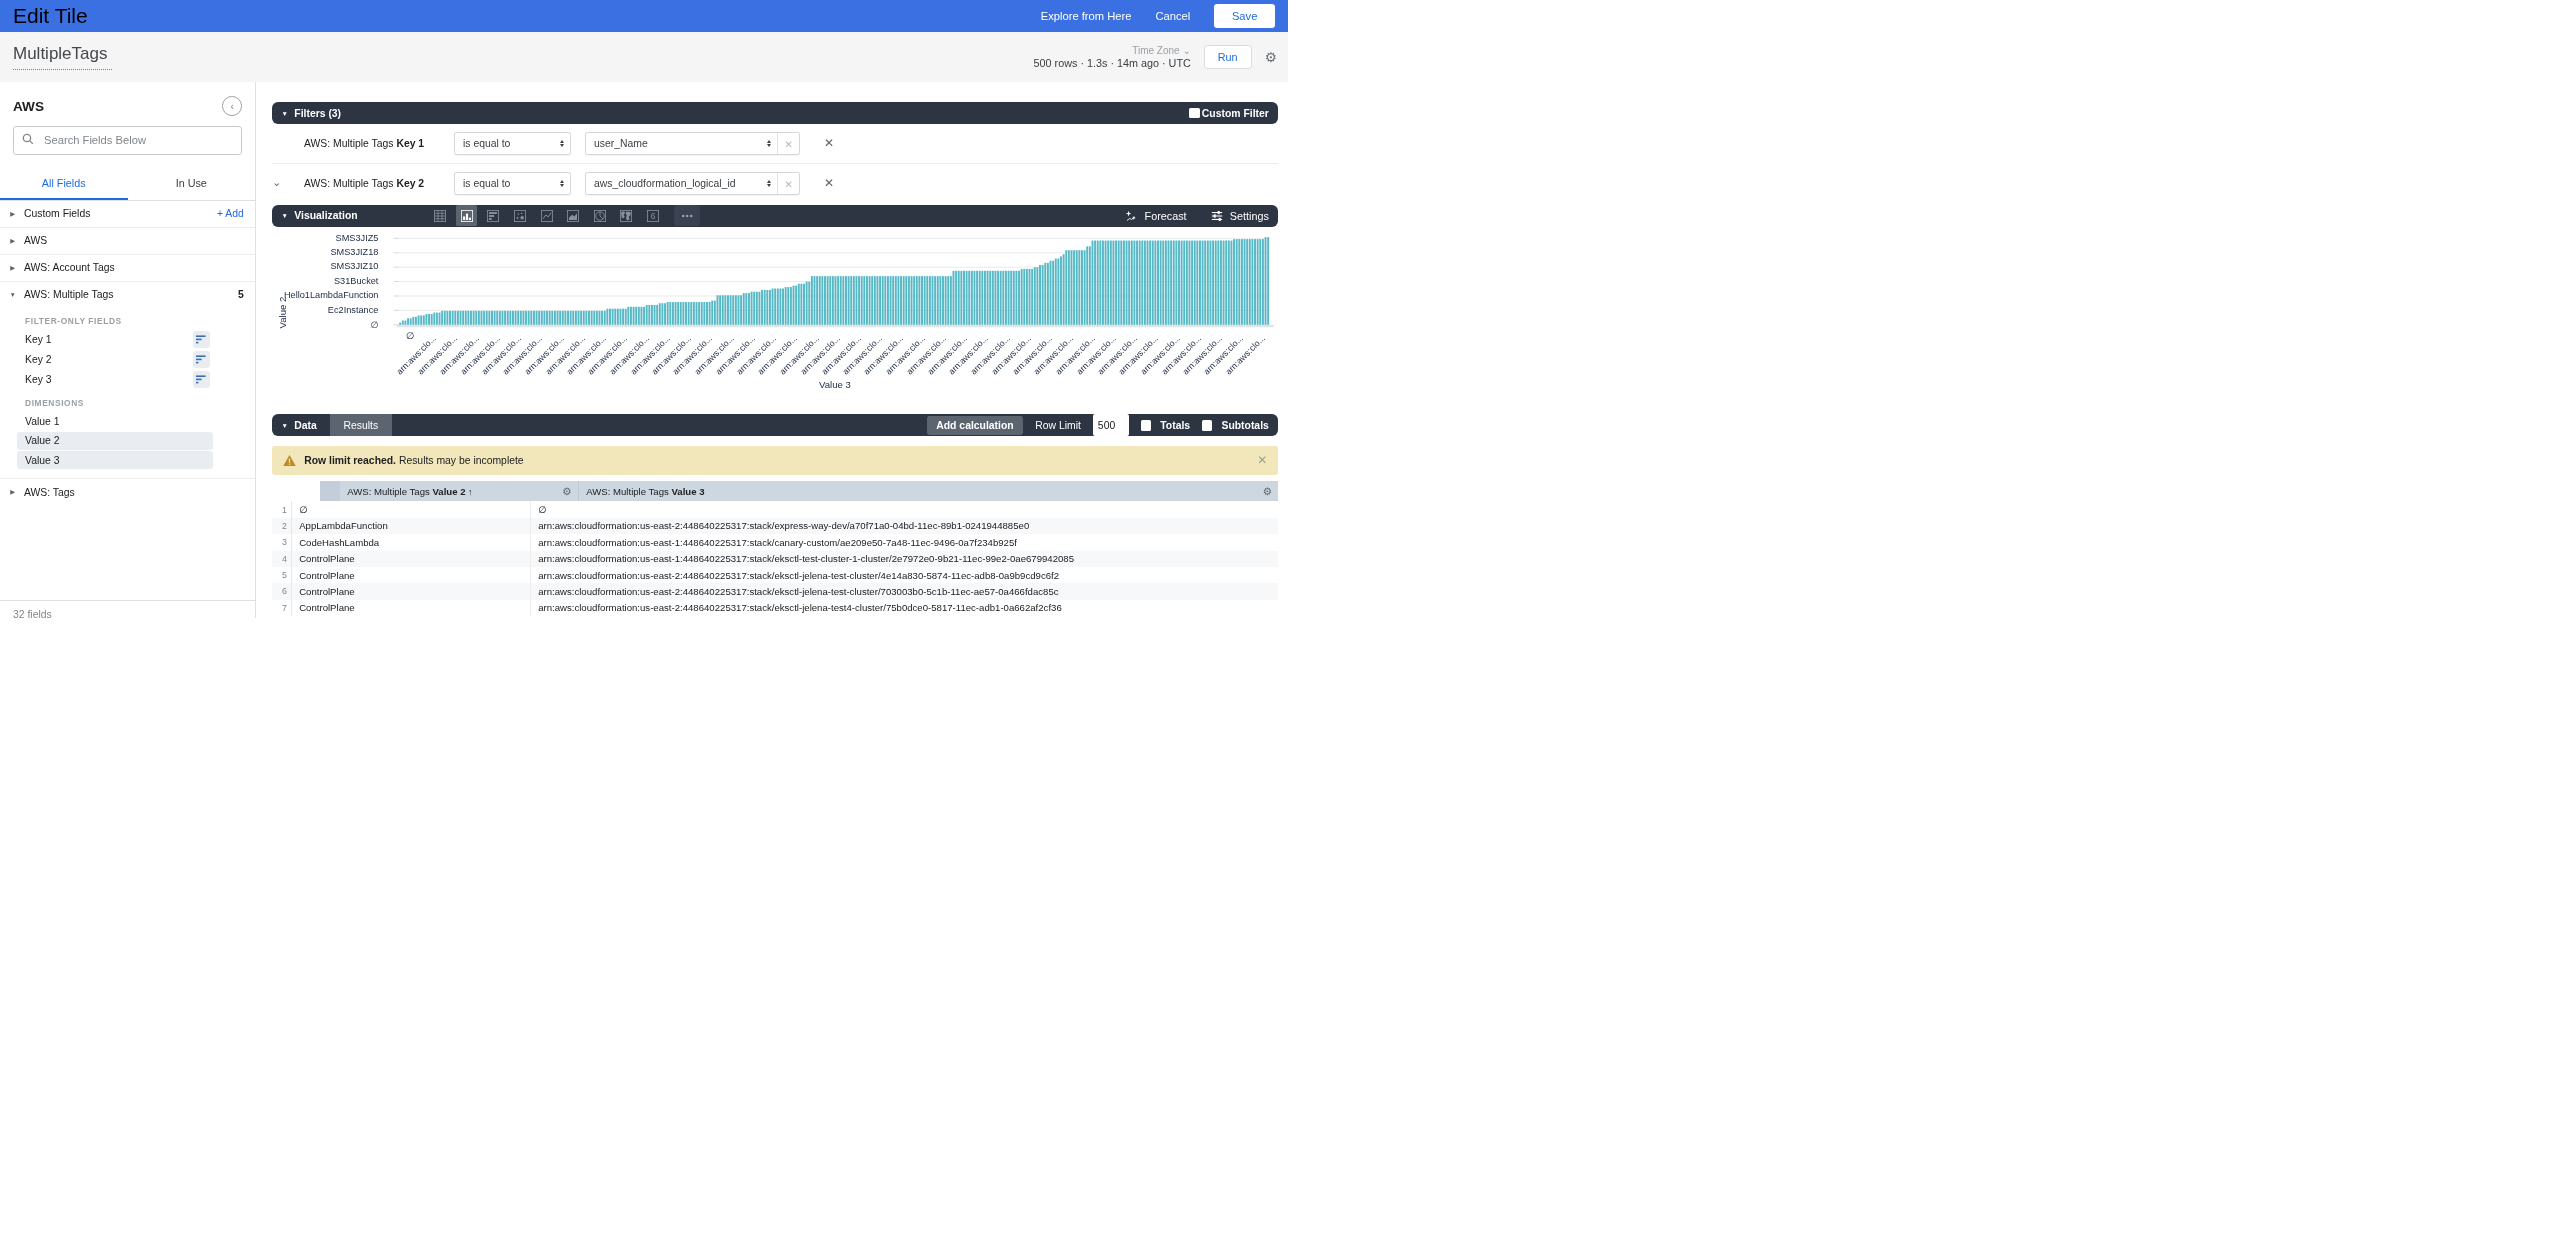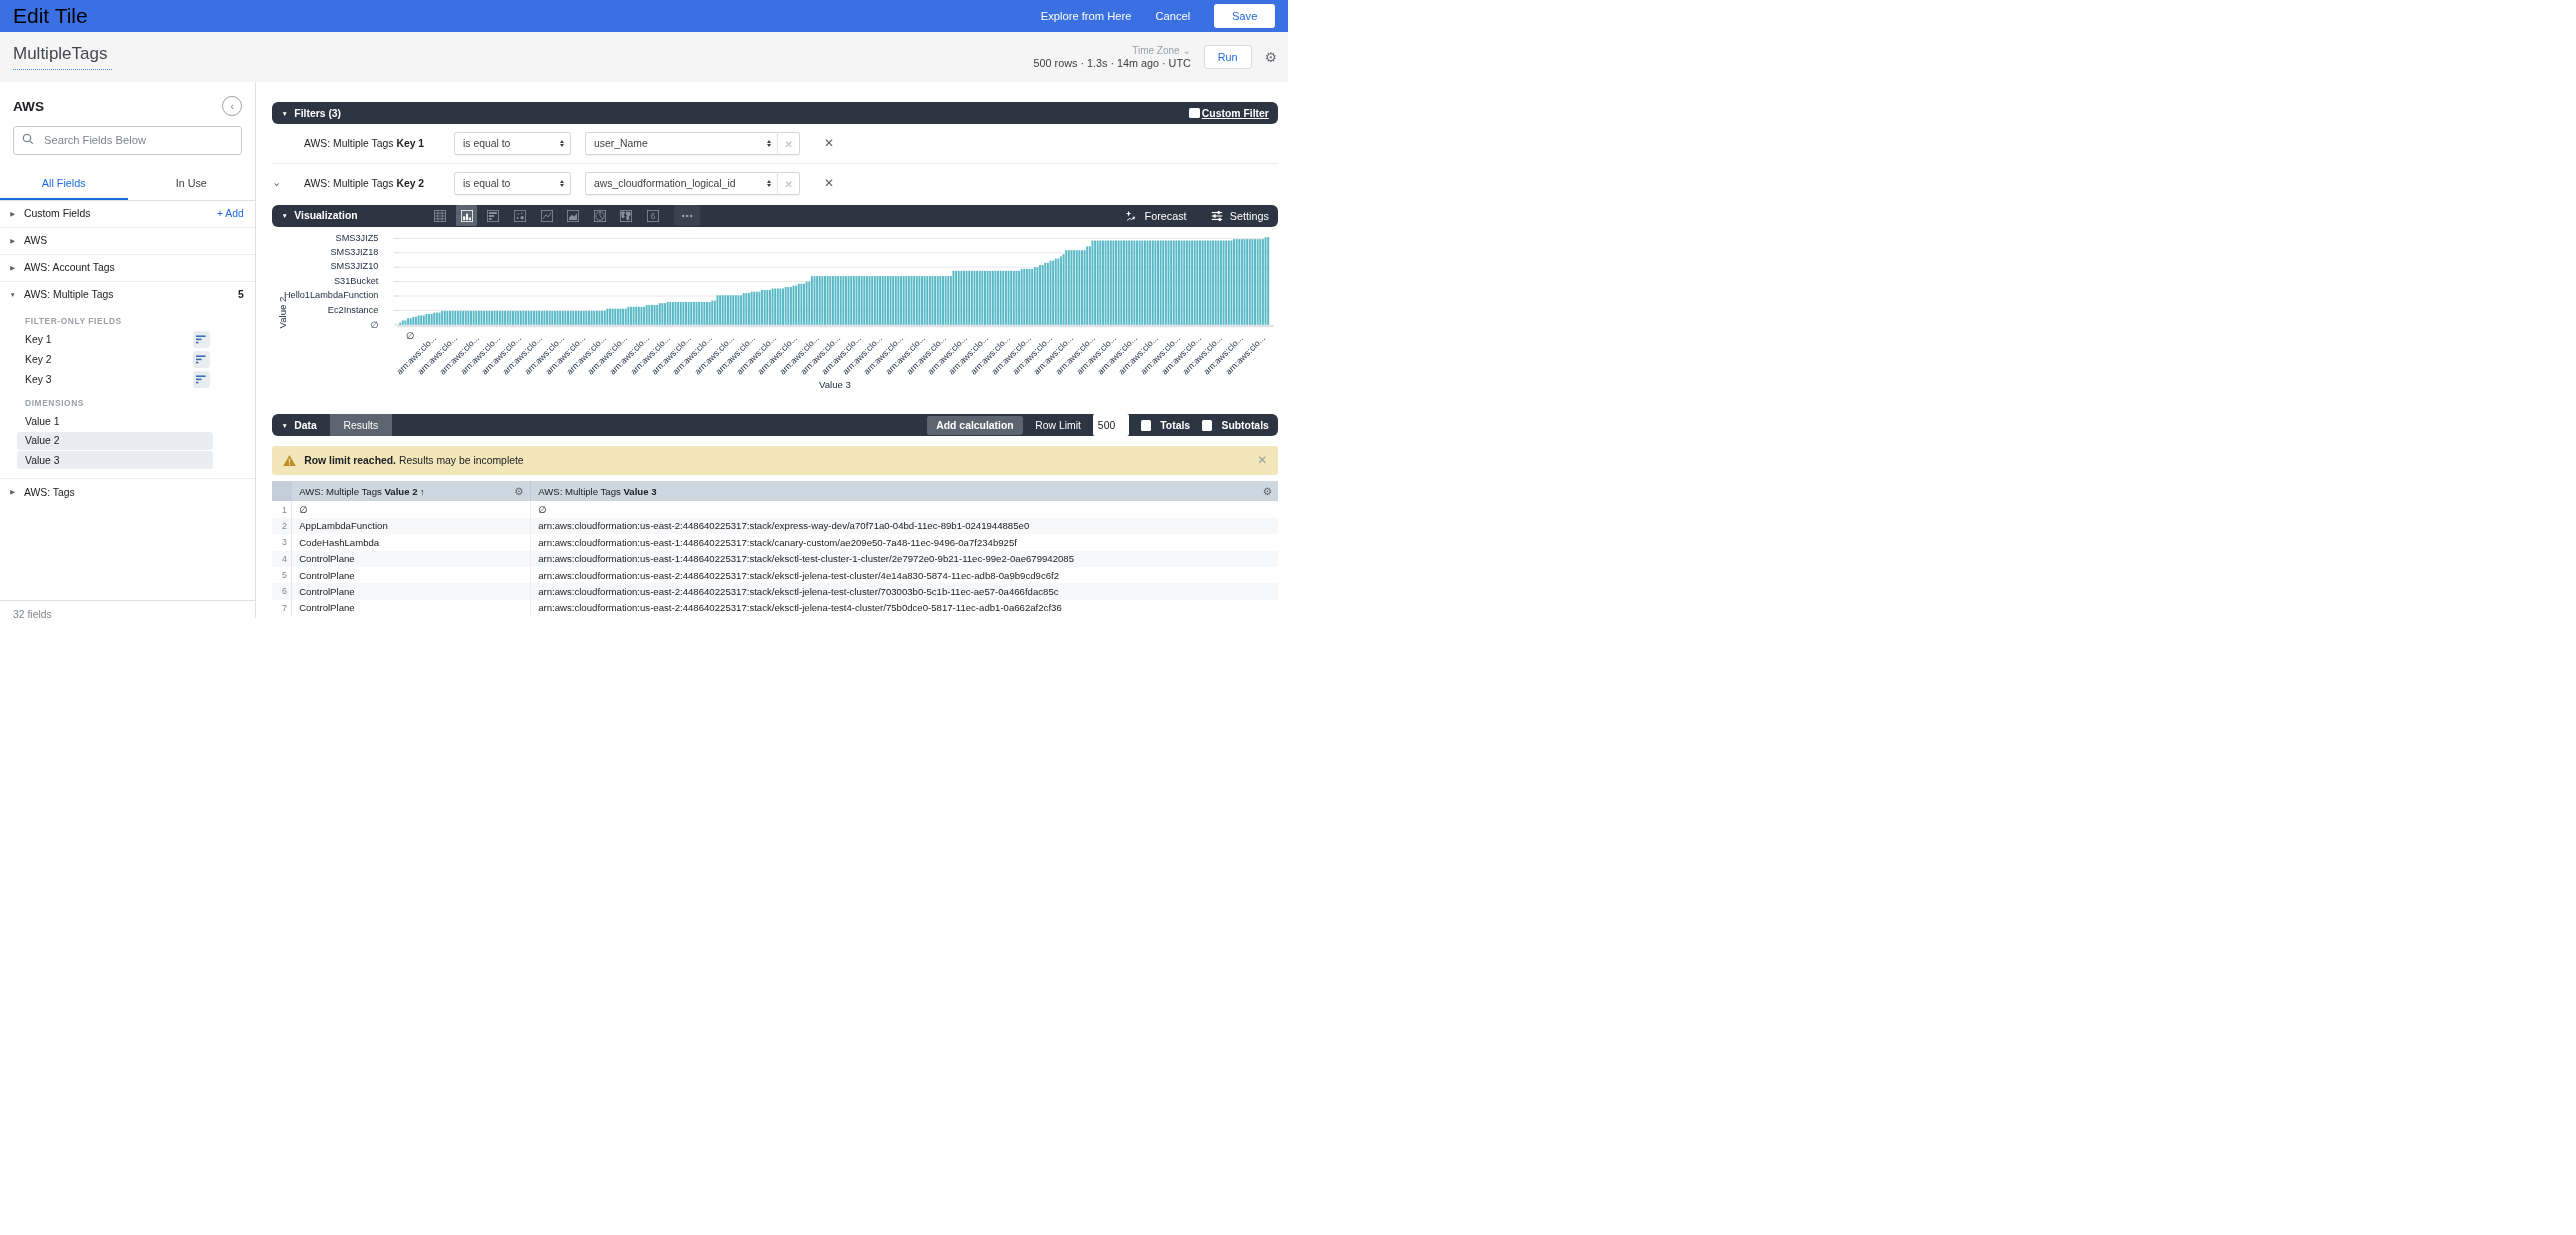--- a/index.html
+++ b/index.html
@@ -43,21 +43,21 @@
   .field-filter-btn{margin-left:auto;margin-right:45px;width:17px;height:17px;background:#e9edf2;border-radius:3.2px;display:flex;align-items:center;justify-content:center;cursor:pointer;}
   .sb-dim{height:18.4px;display:flex;align-items:center;margin:0.8px 42px 0.8px 17px;padding-left:8px;font-size:10.4px;border-radius:3.2px;cursor:pointer;}
   .sb-dim.selected{background:#e9edf1;}
   .sb-footer{position:absolute;bottom:-1.6px;left:0;right:0;border-top:0.8px solid #e0e0e0;padding:7.2px 0 0 13px;font-size:10.4px;color:#80868b;background:#fff;}
   
   .main{flex:1;padding:20px 9.6px 0 16px;box-sizing:border-box;min-width:0;}
   .bar-dark{background:#2d3442;border-radius:6px;height:22.4px;display:flex;align-items:center;color:#fff;padding:0 9.6px;box-sizing:border-box;}
   .bar-caret{font-size:6.4px;margin-right:6.4px;cursor:pointer;}
   .bar-title{font-size:10.4px;font-weight:bold;}
   .chk{width:10.4px;height:10.4px;background:#fff;border-radius:1.6px;display:inline-block;flex:none;cursor:pointer;}
-  .cf{margin-left:auto;display:flex;align-items:flex-start;gap:2px;text-decoration:underline;}
+  .cf{margin-left:auto;display:flex;align-items:flex-start;gap:2px;}
   .cf-label{font-size:10.4px;font-weight:bold;}
   
   .filters-body{height:78px;overflow:hidden;}
   .frow{position:relative;height:39px;border-bottom:0.8px solid #ededed;}
   .f-chev{position:absolute;left:0px;top:11.2px;color:#5f6368;font-size:11.2px;cursor:pointer;}
   .f-label{position:absolute;left:32px;top:13.6px;font-size:10.4px;color:#202124;}
   .f-op{position:absolute;left:182px;top:8px;width:117px;}
   .f-val{position:absolute;left:313px;top:8px;width:215px;}
   .select{height:22.4px;border:0.8px solid #d4d6d9;border-radius:2.4px;background:#fff;display:flex;align-items:center;padding-left:8px;font-size:10.4px;color:#3c4043;box-sizing:border-box;box-shadow:0 0.8px 0.8px rgba(0,0,0,.05);cursor:pointer;}
   .sel-arrows{margin-left:auto;padding:0 6.4px;display:flex;flex-direction:column;gap:0.8px;align-items:center;}
@@ -89,21 +89,21 @@
   .rl-label{font-size:10.4px;font-weight:500;}
   .rl-input{width:26px;height:14.4px;border:0.8px solid #fff;border-radius:1.6px;font-size:10.4px;padding:3px 4px;color:#202124;font-family:inherit;}
   .chk-group{display:flex;align-items:flex-end;gap:9px;}
   .chk-label{font-size:10.4px;font-weight:bold;}
   
   .warning{margin-top:9.6px;height:29px;background:#f2e7bb;border-radius:2.4px;display:flex;align-items:center;padding:0 11.2px;gap:8px;}
   .warn-text{font-size:10.4px;color:#202124;}
   .warn-close{margin-left:auto;color:#9aa092;font-size:12px;cursor:pointer;}
   
   .rtable{margin-top:6.4px;font-size:9.6px;}
-  .thead{display:flex;background:#ccd7e0;height:20px;align-items:center;color:#202124;}
+  .thead{display:flex;background:#ccd7e0;height:20px;align-items:center;color:#202124;margin-left:48px;}
   .th-num{width:20px;height:100%;background:#c3ceda;flex:none;}
   .th1{width:239px;display:flex;align-items:center;padding-left:7.2px;height:100%;box-sizing:border-box;border-right:0.8px solid #bcc8d3;cursor:pointer;flex:none;}
   .th2{flex:1;display:flex;align-items:center;padding-left:7.2px;height:100%;cursor:pointer;min-width:0;}
   .tgear{margin-left:auto;margin-right:6.4px;color:#5f6368;font-size:10.4px;cursor:pointer;}
   .sortarr{font-size:8.8px;margin-left:2.4px;}
   .trow{display:flex;height:16.4px;align-items:stretch;}
   .trow.alt{background:#f6f8fa;}
   .td-num{width:20px;color:#80868b;font-size:8.8px;border-right:0.8px solid #e7e7e7;display:flex;align-items:center;justify-content:flex-end;padding-right:4px;box-sizing:border-box;flex:none;}
   .td1{width:239px;padding-left:7.2px;border-right:0.8px solid #ededed;display:flex;align-items:center;box-sizing:border-box;flex:none;}
   .td2{flex:1;padding-left:7.2px;display:flex;align-items:center;white-space:nowrap;overflow:hidden;min-width:0;}

